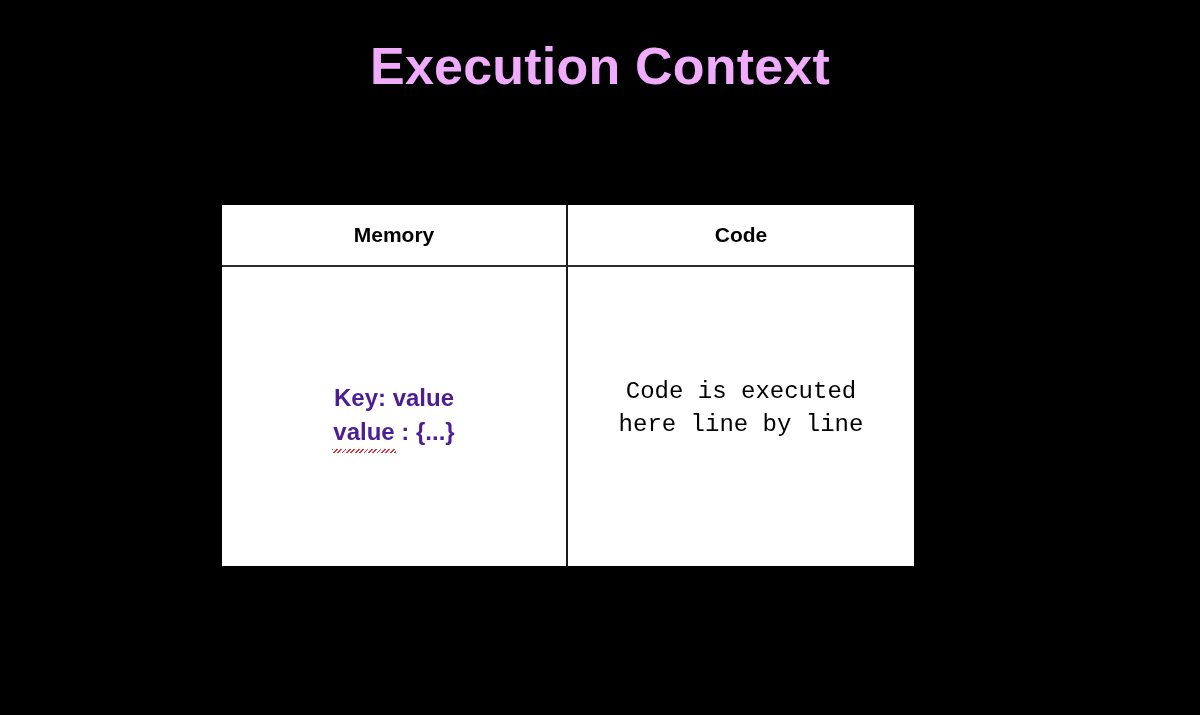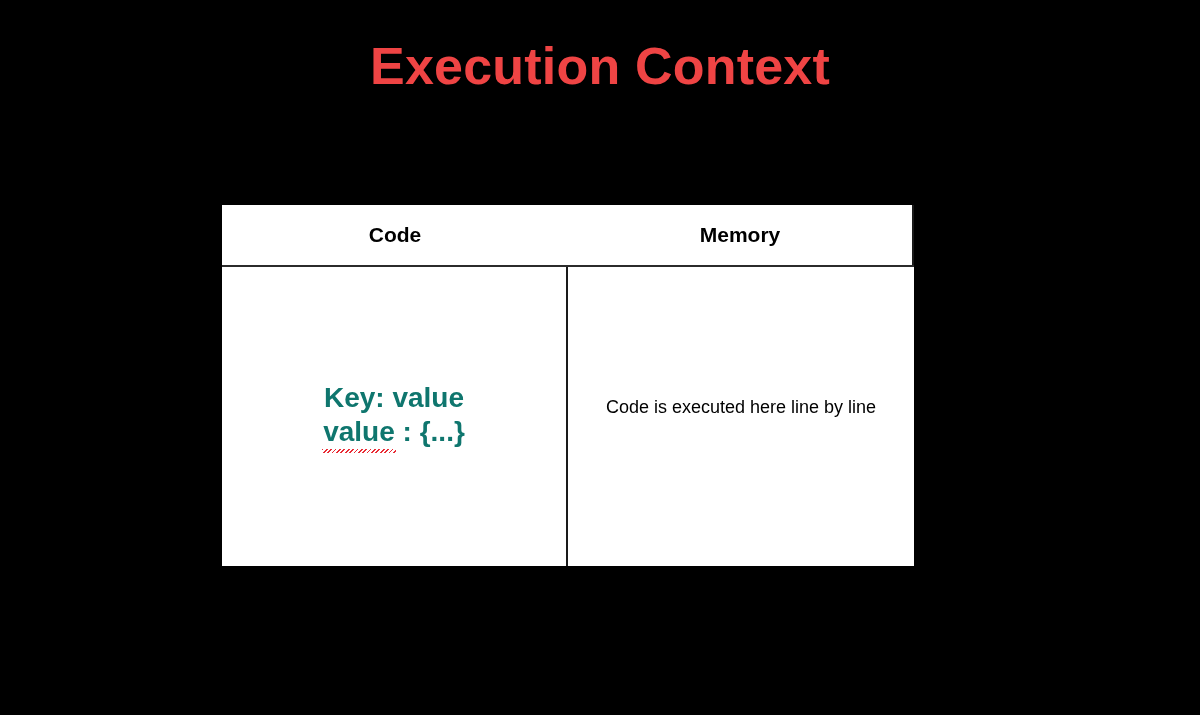--- a/index.html
+++ b/index.html
@@ -16,21 +16,21 @@
     -webkit-font-smoothing: antialiased;
   }
 
   
   #slide-title {
     position: absolute;
     left: 0;
     top: 38px;
     width: 1200px;
     text-align: center;
-    color: #ef4444;
+    color: #f0abfc;
     font-size: 52px;
     font-weight: bold;
     letter-spacing: 0.2px;
     line-height: 1.1;
     white-space: nowrap;
   }
 
   
   #ec-table {
     position: absolute;
@@ -84,24 +84,24 @@
     font-weight: bold;
   }
 
   
   #memory-cell {
     align-items: center;
     padding-bottom: 4px;
   }
 
   #memory-lines {
-    font-size: 28px;
+    font-size: 24px;
     font-weight: bold;
     line-height: 34px;
-    color: #0f766e;
+    color: #4c1d95;
   }
 
   .memory-line {
     white-space: nowrap;
   }
 
   
   .squiggle {
     position: relative;
     display: inline-block;
@@ -123,37 +123,38 @@
     opacity: 0.95;
   }
 
   
   #code-cell {
     align-items: center;
     padding-bottom: 18px;
   }
 
   #code-text {
-    font-size: 18px;
+    font-size: 24px;
     font-weight: normal;
     line-height: 33px;
     width: 300px;
     color: #000000;
+    font-family: Liberation Mono, monospace;
   }
 </style>
 </head>
 <body>
 
 <div id="slide-title">Execution Context</div>
 
 <div id="ec-table">
 
   <div class="table-row" id="header-row">
+    <div class="cell cell-left header-cell">Memory</div>
     <div class="cell cell-right header-cell">Code</div>
-    <div class="cell cell-left header-cell">Memory</div>
   </div>
 
   <div class="table-row" id="body-row">
 
     <div class="cell cell-left" id="memory-cell">
       <div id="memory-lines">
         <div class="memory-line">Key: value</div>
         <div class="memory-line"><span class="squiggle">value</span><span> : {...}</span></div>
       </div>
     </div>

